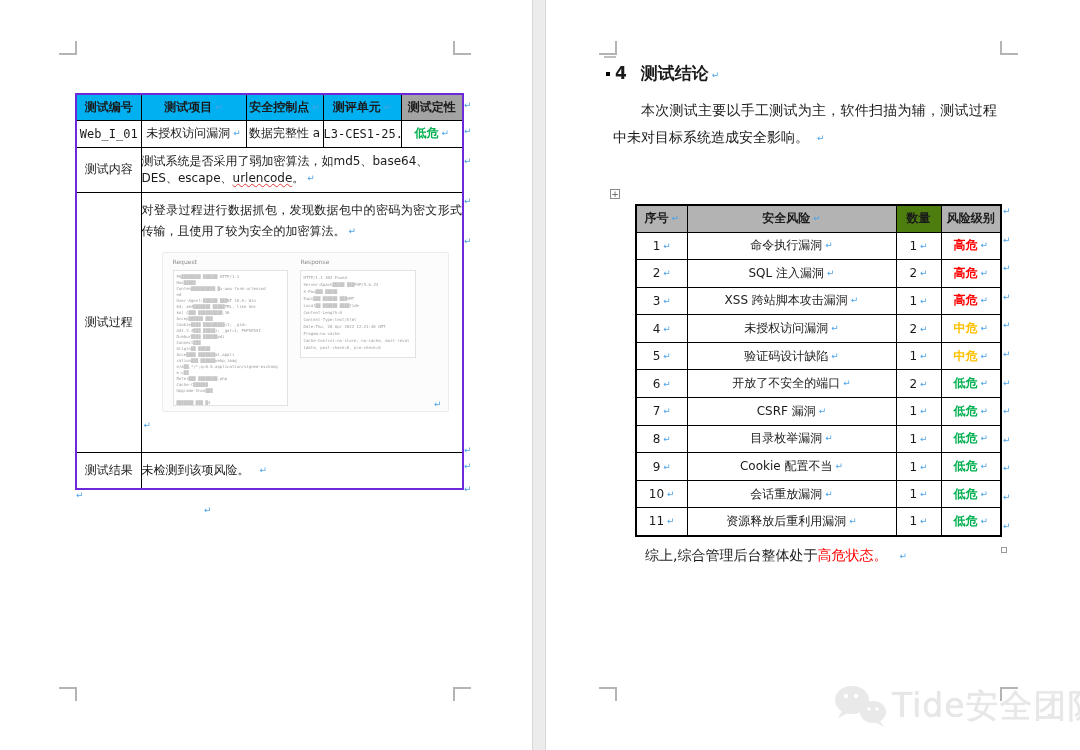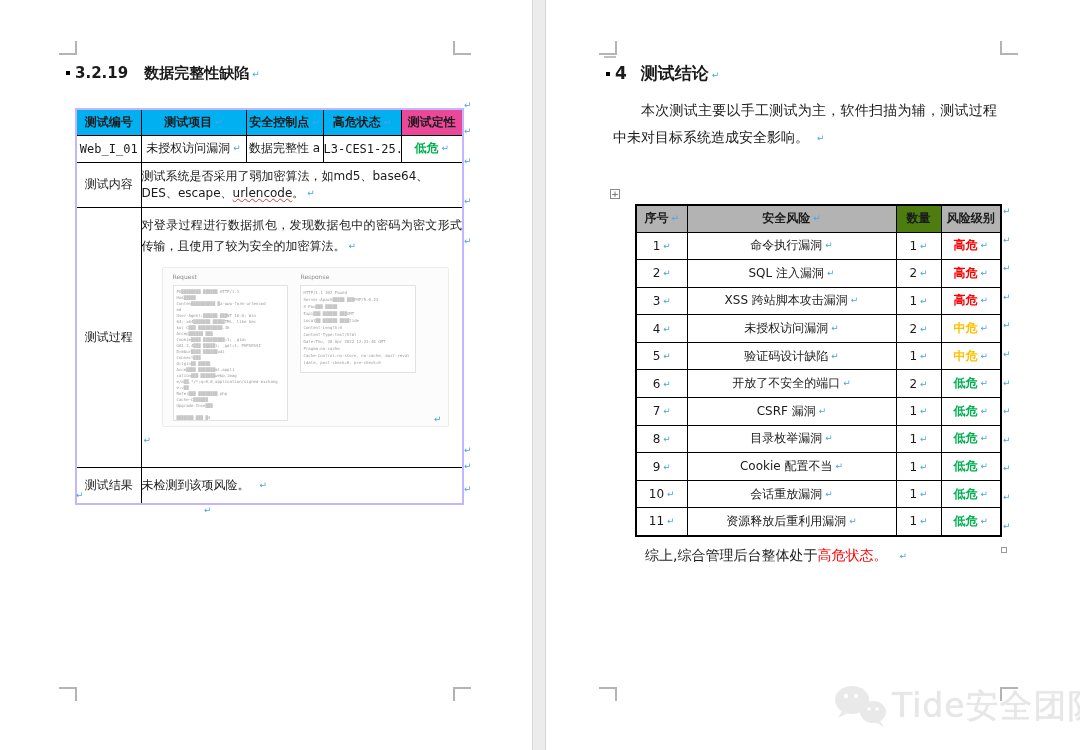--- a/index.html
+++ b/index.html
@@ -27,21 +27,21 @@
 
   
   .heading { position:absolute; font-weight:bold; white-space:nowrap; }
   .h-left  { left:66px; top:64px; font-size:15px; }
   .h-right { left:60px; top:62px; font-size:17px; }
   .bullet { display:inline-block; width:4px; height:4px; background:#000; vertical-align:3px; margin-right:5px; }
   .h-title-gap { margin-left:16px; }
 
   
   table { border-collapse:collapse; table-layout:fixed; }
-  .tblL { position:absolute; left:75px; top:108px; width:387px; border:2px solid #c4b5fd; }
+  .tblL { position:absolute; left:75px; top:93px; width:387px; border:2px solid #6d28d9; }
   .tblL th, .tblL td { border:1px solid #000; text-align:center; vertical-align:middle;
                        font-size:12px; overflow:hidden; white-space:nowrap; }
   .tblL th { height:26px; font-weight:bold; }
   .tblL .row-sum td { height:27px; }
   .mono { font-family:"DejaVu Sans Mono", monospace; font-size:11px; }
   .cell-left { text-align:left !important; white-space:normal !important; padding:4px 0; }
   .lbl { font-size:12px; }
   .wavy { text-decoration:underline; text-decoration-style:wavy; text-decoration-color:#e03a3a; text-decoration-thickness:1px; }
   .content-row td { height:45px; }
   .result-row td { height:37px; }
@@ -94,39 +94,36 @@
 <body>
 
 <div class="canvas">
 
   <section class="page page-left">
     <div class="cm tl" style="left:59px;top:41px;"></div>
     <div class="cm tr" style="left:453px;top:41px;"></div>
     <div class="cm bl" style="left:59px;top:687px;"></div>
     <div class="cm br" style="left:453px;top:687px;"></div>
 
-    <h2 class="heading h-left">
-      <span class="bullet"></span><span>3.2.19</span><span class="h-title-gap">数据完整性缺陷</span><span class="pmark">↵</span>
-    </h2>
 
     <table class="tblL">
       <colgroup>
           <col style="width:65px">
           <col style="width:105px">
           <col style="width:77px">
           <col style="width:78px">
           <col style="width:62px">
         </colgroup>
       <tbody>
           <tr>
         <th style="background: rgb(0, 176, 240);"><span>测试编号</span></th>
         <th style="background: rgb(0, 176, 240);"><span>测试项目</span><span class="pmark">↵</span></th>
         <th style="background: rgb(0, 176, 240);"><span>安全控制点</span><span class="pmark">↵</span></th>
-        <th style="background: rgb(0, 176, 240);"><span>高危状态</span><span class="pmark">↵</span></th>
-        <th style="background: #ec4899;"><span>测试定性</span></th>
+        <th style="background: rgb(0, 176, 240);"><span>测评单元</span><span class="pmark">↵</span></th>
+        <th style="background: #a3a3a3;"><span>测试定性</span></th>
       </tr>
       <tr class="row-sum">
         <td class="mono">Web_I_01</td>
         <td><span>未授权访问漏洞</span><span class="pmark">↵</span></td>
         <td>数据完整性 a</td>
         <td class="mono">L3-CES1-25.2</td>
         <td><b style="color: rgb(0, 176, 80);">低危</b><span class="pmark">↵</span></td>
       </tr>
       <tr class="content-row">
         <td class="lbl">测试内容</td>

